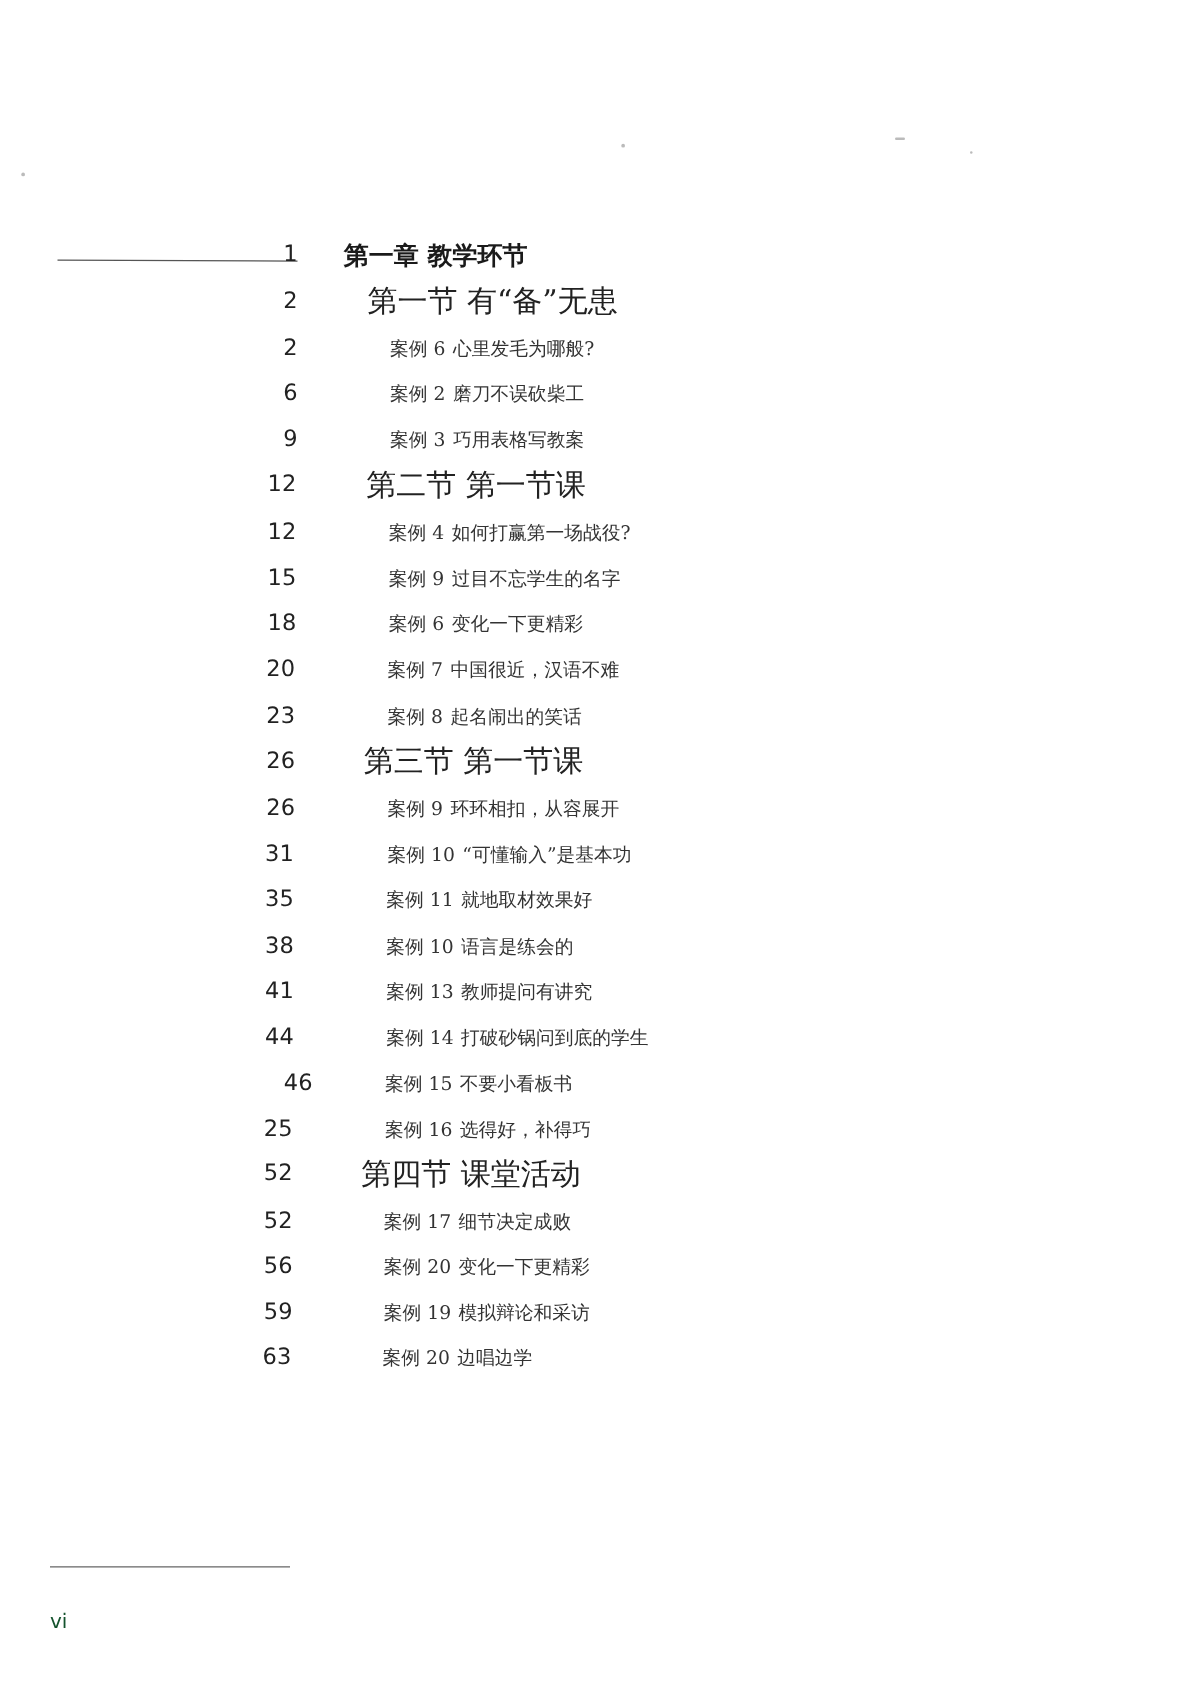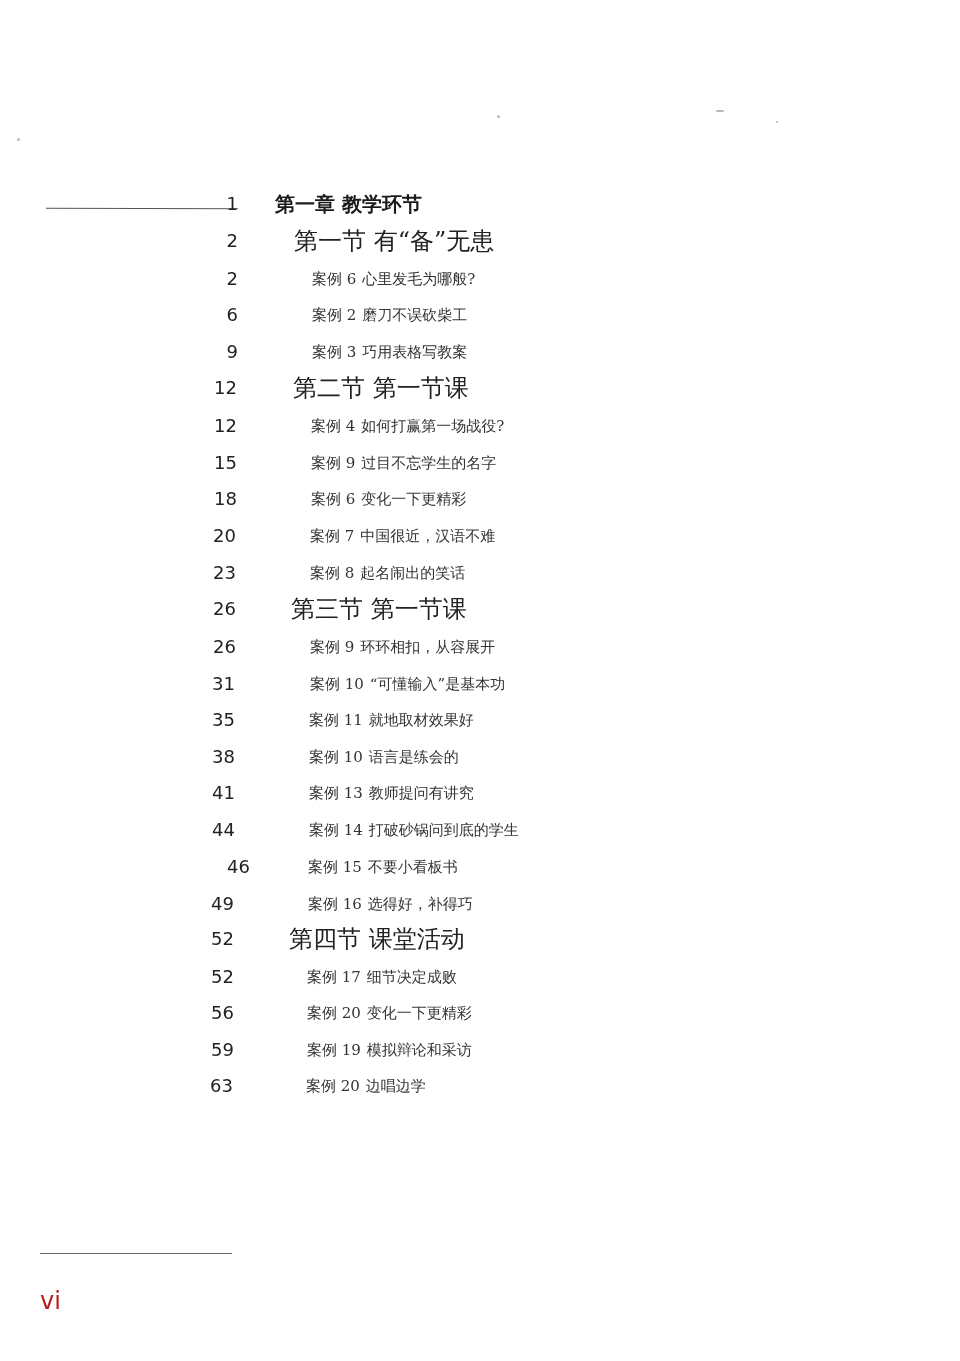--- a/index.html
+++ b/index.html
@@ -24,21 +24,21 @@
       font-size: 18px; color: #222; line-height: 30px;
     }
     .title { position: absolute; white-space: nowrap; line-height: 30px; }
     .chapter .title { font-size: 20px; font-weight: bold; color: #1a1a1a; }
     .section .title { font-size: 24px; color: #222; }
     .case .title { font-size: 15px; color: #333; }
     .case .label { margin-right: 6px; }
     .folio {
       position: absolute; left: 40px; top: 1287px;
       font-family: "DejaVu Sans", "Liberation Sans", sans-serif;
-      font-size: 24px; color: #b91c1c;
+      font-size: 16px; color: #14532d;
     }
     .speck { position: absolute; background: #bbb; border-radius: 50%; }
   </style>
 </head>
 <body>
 
 <div class="rule-top"></div>
 
 <div class="row chapter" style="top:189px;">
   <span class="pnum" style="left:178px;">1</span>
@@ -110,21 +110,21 @@
 </div>
 <div class="row case" style="top:815px;">
   <span class="pnum" style="left:175px;">44</span>
   <span class="title" style="left:309px;"><span class="label">案例 14</span><span>打破砂锅问到底的学生</span></span>
 </div>
 <div class="row case" style="top:852px;">
   <span class="pnum" style="left:190px;">46</span>
   <span class="title" style="left:308px;"><span class="label">案例 15</span><span>不要小看板书</span></span>
 </div>
 <div class="row case" style="top:889px;">
-  <span class="pnum" style="left:174px;">49</span>
+  <span class="pnum" style="left:174px;">25</span>
   <span class="title" style="left:308px;"><span class="label">案例 16</span><span>选得好，补得巧</span></span>
 </div>
 <div class="row section" style="top:924px;">
   <span class="pnum" style="left:174px;">52</span>
   <span class="title" style="left:289px;">第四节 课堂活动</span>
 </div>
 <div class="row case" style="top:962px;">
   <span class="pnum" style="left:174px;">52</span>
   <span class="title" style="left:307px;"><span class="label">案例 17</span><span>细节决定成败</span></span>
 </div>

